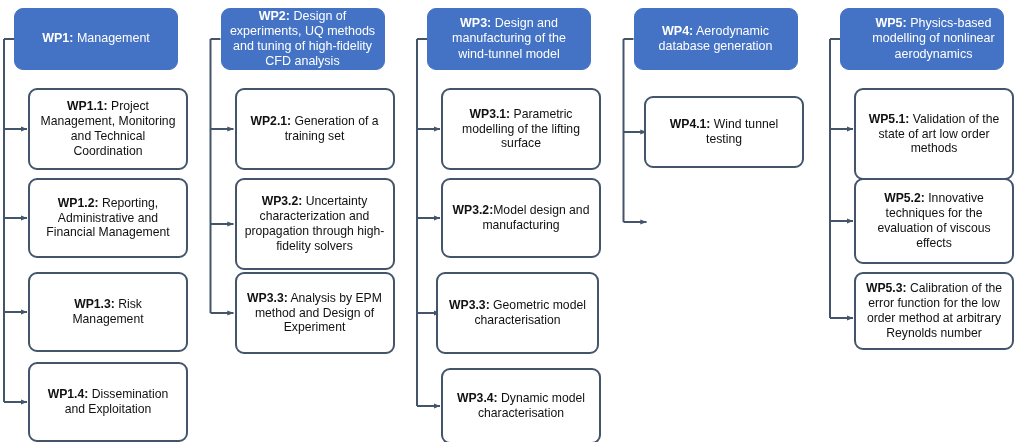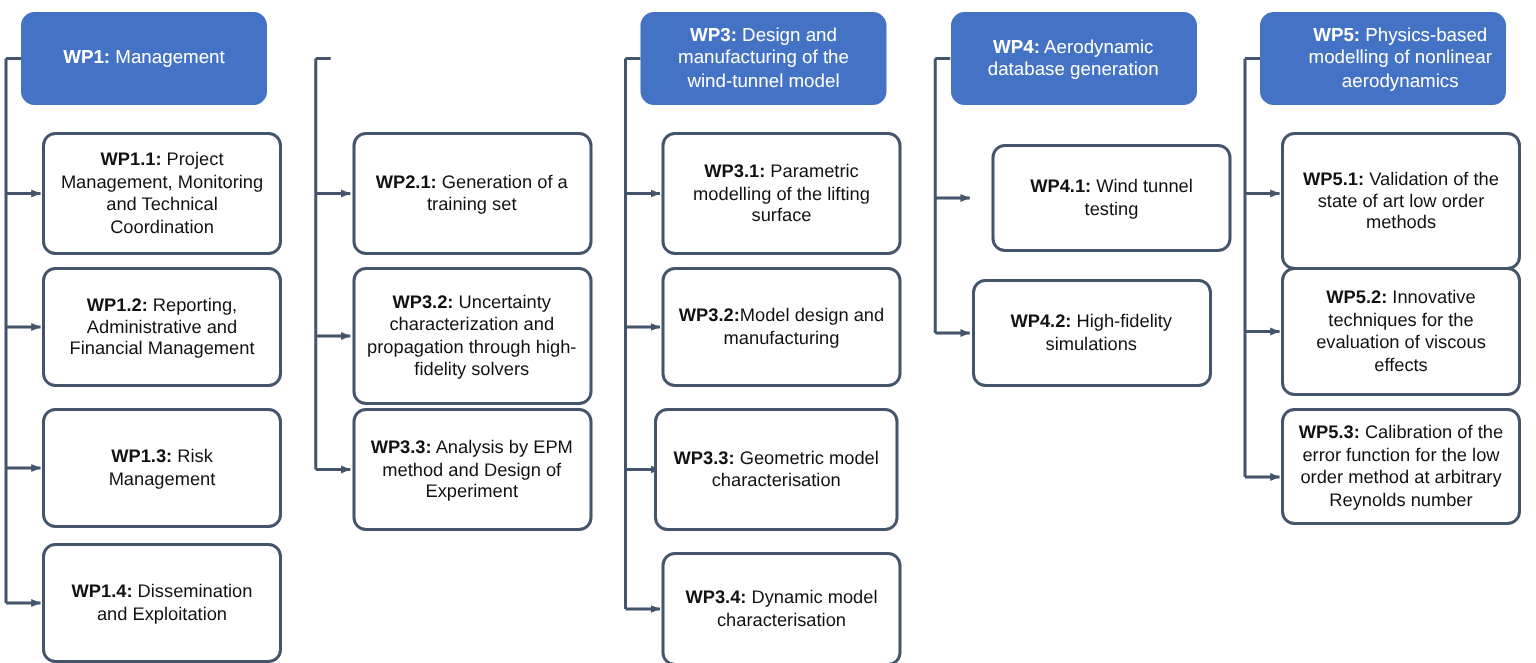--- a/index.html
+++ b/index.html
@@ -110,20 +110,23 @@
     </div>
     <div class="node node-sub" style="left: 28px; top: 178px; width: 160px; height: 80px;">
       <span class="txt"><b>WP1.2:</b> Reporting, Administrative and Financial Management</span>
     </div>
     <div class="node node-sub" style="left: 28px; top: 272px; width: 160px; height: 80px;">
       <span class="txt"><b>WP1.3:</b> Risk Management</span>
     </div>
     <div class="node node-sub" style="left: 28px; top: 362px; width: 160px; height: 80px;">
       <span class="txt"><b>WP1.4:</b> Dissemination and Exploitation</span>
     </div>
+    <div class="node node-header" style="left: 220.5px; top: 8px; width: 164px; height: 62px;">
+      <span class="txt"><b>WP2:</b> Design of experiments, UQ methods and tuning of high-fidelity CFD analysis</span>
+    </div>
     <div class="node node-sub" style="left: 234.5px; top: 88px; width: 160px; height: 82px;">
       <span class="txt"><b>WP2.1:</b> Generation of a training set</span>
     </div>
     <div class="node node-sub" style="left: 234.5px; top: 178px; width: 160px; height: 92px;">
       <span class="txt"><b>WP3.2:</b> Uncertainty characterization and propagation through high-fidelity solvers</span>
     </div>
     <div class="node node-sub" style="left: 234.5px; top: 272px; width: 160px; height: 82px;">
       <span class="txt"><b>WP3.3:</b> Analysis by EPM method and Design of Experiment</span>
     </div>
     <div class="node node-header" style="left: 427px; top: 8px; width: 164px; height: 62px;">
@@ -137,25 +140,22 @@
     </div>
     <div class="node node-sub" style="left: 436px; top: 272px; width: 163px; height: 82px;">
       <span class="txt"><b>WP3.3:</b> Geometric model characterisation</span>
     </div>
     <div class="node node-sub" style="left: 441px; top: 368px; width: 160px; height: 76px;">
       <span class="txt"><b>WP3.4:</b> Dynamic model characterisation</span>
     </div>
     <div class="node node-header" style="left: 633.5px; top: 8px; width: 164px; height: 62px;">
       <span class="txt"><b>WP4:</b> Aerodynamic database generation</span>
     </div>
-    <div class="node node-sub" style="left: 661px; top: 96px; width: 160px; height: 72px;">
+    <div class="node node-sub" style="left: 644px; top: 96px; width: 160px; height: 72px;">
       <span class="txt"><b>WP4.1:</b> Wind tunnel testing</span>
-    </div>
-    <div class="node node-sub" style="left: 647.5px; top: 186px; width: 160px; height: 72px;">
-      <span class="txt"><b>WP4.2:</b> High-fidelity simulations</span>
     </div>
     <div class="node node-header" style="left: 840px; top: 8px; width: 164px; height: 62px; padding-left: 31px;">
       <span class="txt"><b>WP5:</b> Physics-based modelling of nonlinear aerodynamics</span>
     </div>
     <div class="node node-sub" style="left: 854px; top: 88px; width: 160px; height: 92px;">
       <span class="txt"><b>WP5.1:</b> Validation of the state of art low order methods</span>
     </div>
     <div class="node node-sub" style="left: 854px; top: 178px; width: 160px; height: 86px;">
       <span class="txt"><b>WP5.2:</b> Innovative techniques for the evaluation of viscous effects</span>
     </div>

